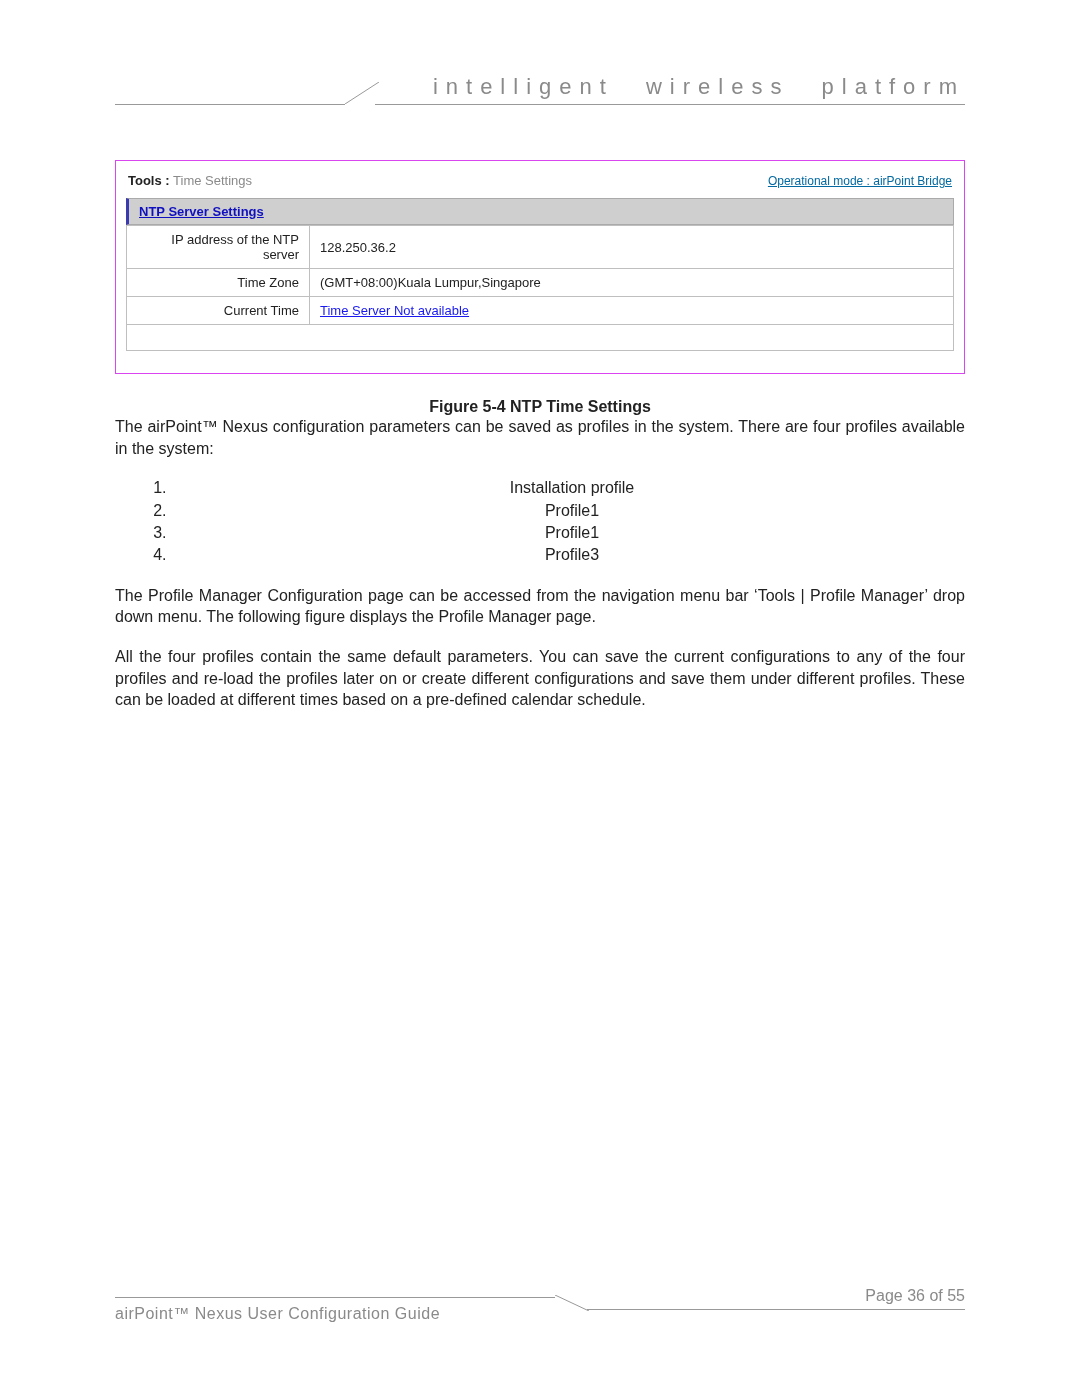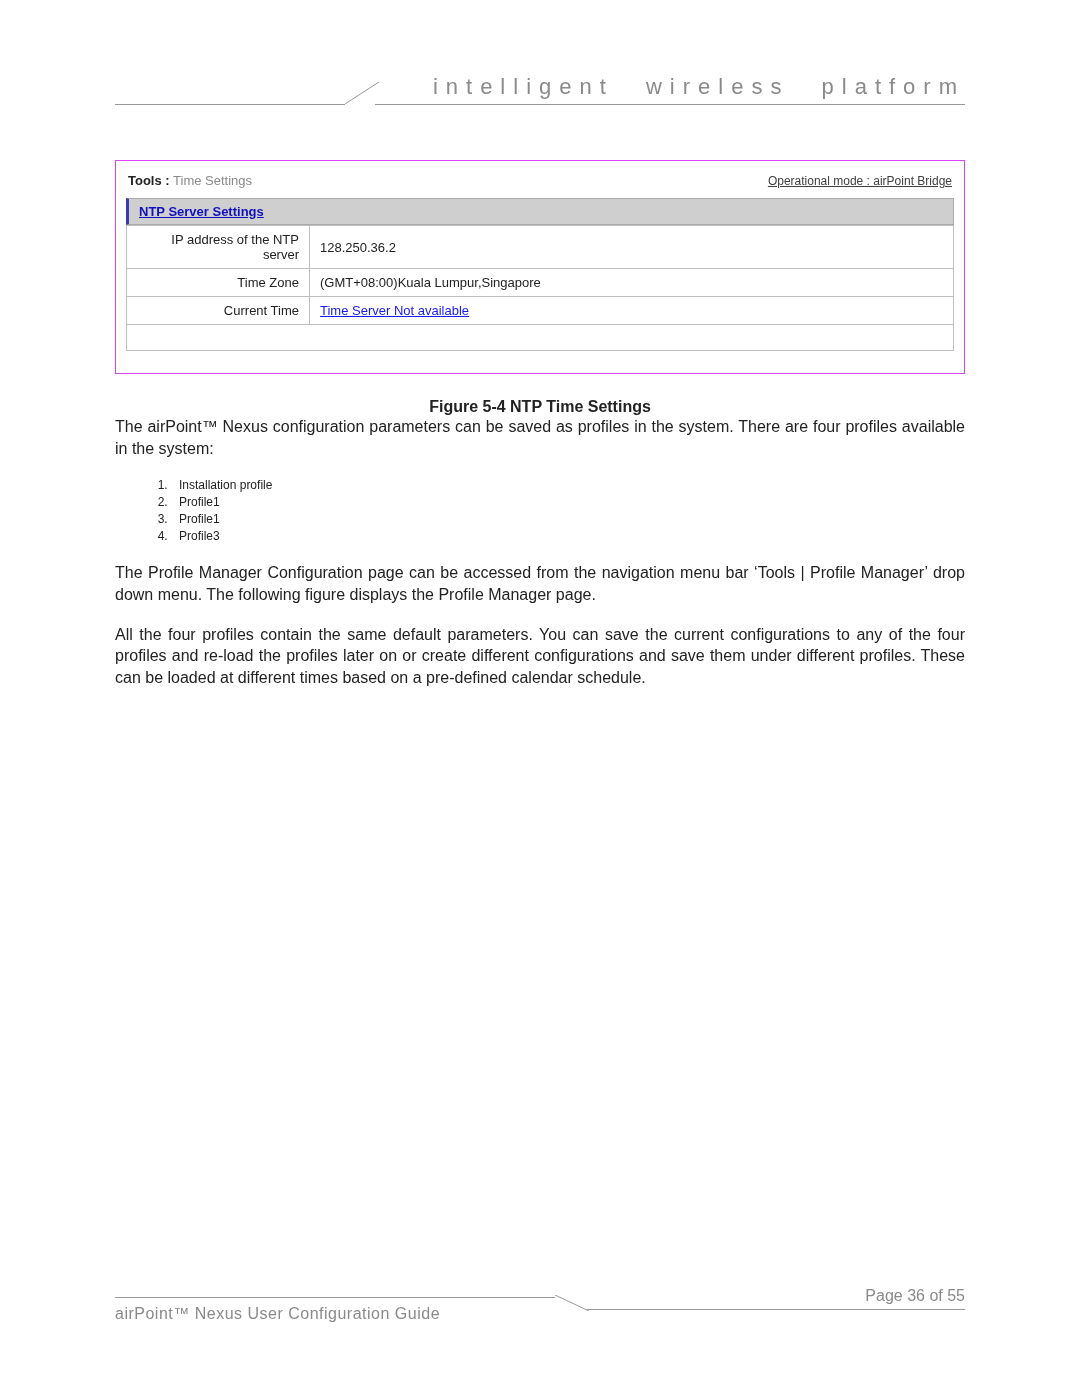--- a/index.html
+++ b/index.html
@@ -37,21 +37,21 @@
     padding: 8px 10px 22px 10px;
     margin-top: 10px;
   }
   .panel-title-row {
     display: flex; justify-content: space-between; align-items: baseline;
     padding: 4px 2px 10px 2px;
     font-family: Verdana, Arial, sans-serif; font-size: 13px;
   }
   .panel-title-left b { color: #222; }
   .panel-title-left span.dim { color: #8a8a8a; }
-  .opmode { color: #404040; text-decoration: underline; font-size: 12px; }
+  .opmode { color: #0369a1; text-decoration: underline; font-size: 12px; }
 
   .subheader {
     background: #cfcfcf; border: 1px solid #aaa;
     padding: 5px 10px;
     font-family: Verdana, Arial, sans-serif; font-size: 13px;
     color: #1010c0; font-weight: bold; text-decoration: underline;
     border-left: 3px solid #3b3bb0;
   }
   table.settings {
     width: 100%; border-collapse: collapse;
@@ -66,21 +66,21 @@
   .caption {
     text-align: center; font-weight: bold; font-size: 16px;
     margin-top: 24px;
   }
 
   
   .section-heading {
     font-size: 24px; font-weight: bold; margin-top: 70px; margin-bottom: 24px;
   }
   p.body { font-size: 16px; line-height: 1.35; margin-bottom: 18px; text-align: justify; }
-  ol.profiles { margin: 0 0 18px 56px; font-size: 12px; line-height: 1.4; }
+  ol.profiles { margin: 0 0 18px 56px; font-size: 16px; line-height: 1.4; text-align: center; }
   ol.profiles li { padding-left: 8px; }
 
   
   .footer {
     position: absolute; left: 115px; right: 115px; bottom: 70px;
     height: 40px;
   }
   .footer-line-left {
     position: absolute; left: 0; top: 10px; width: 440px; height: 0;
     border-top: 1px solid #999;

